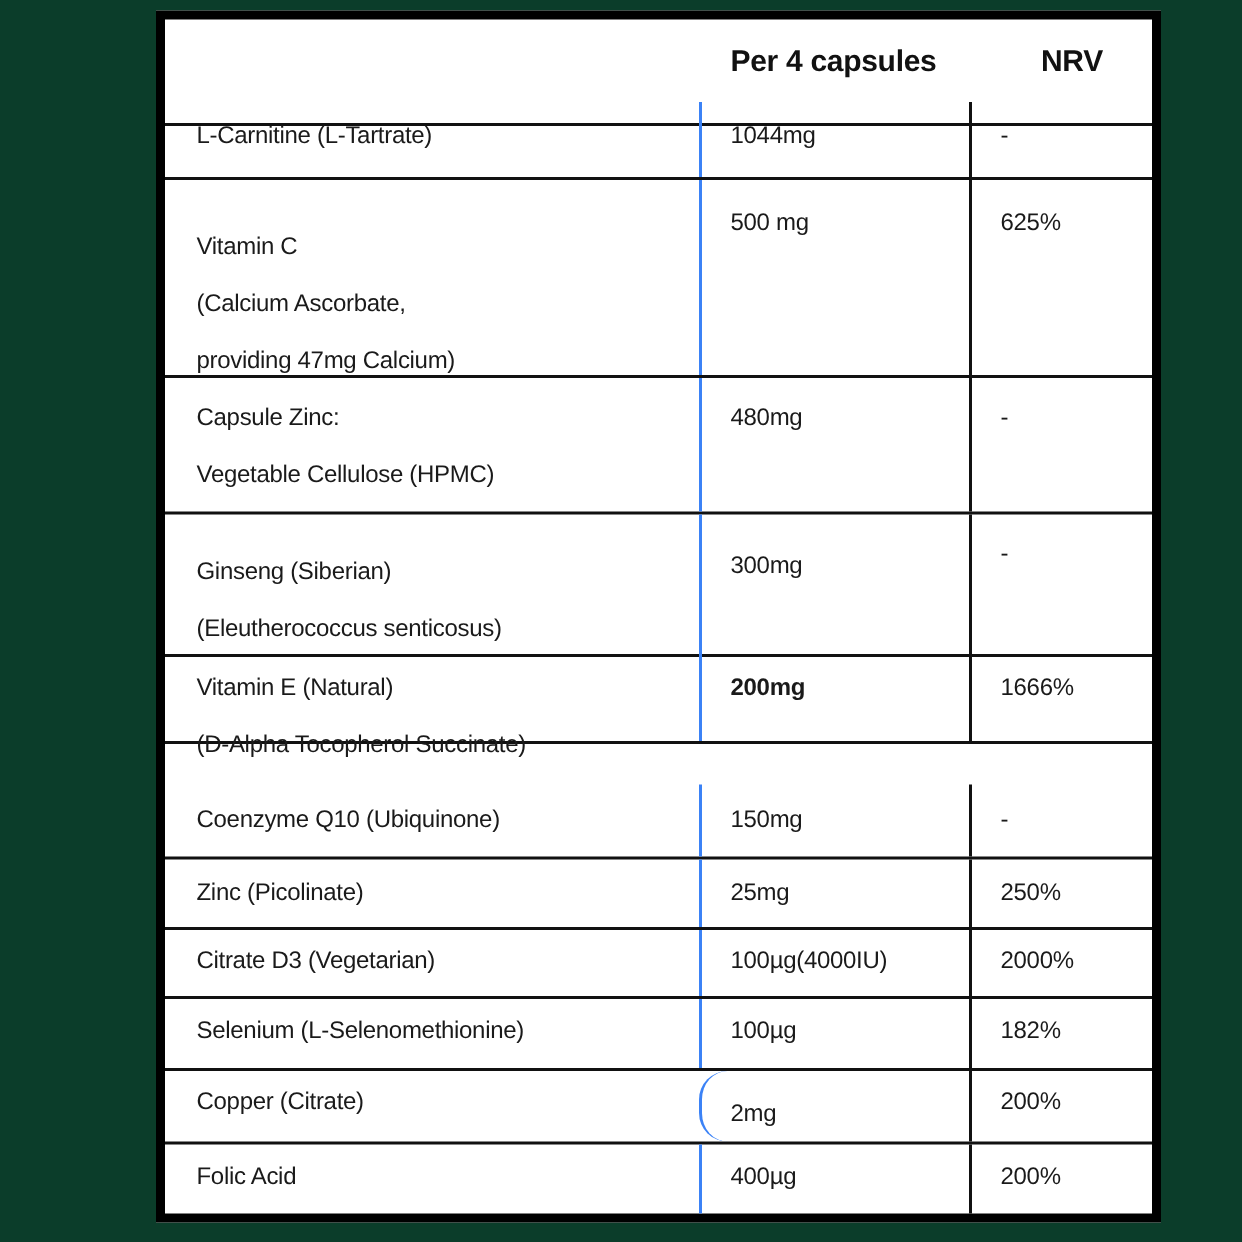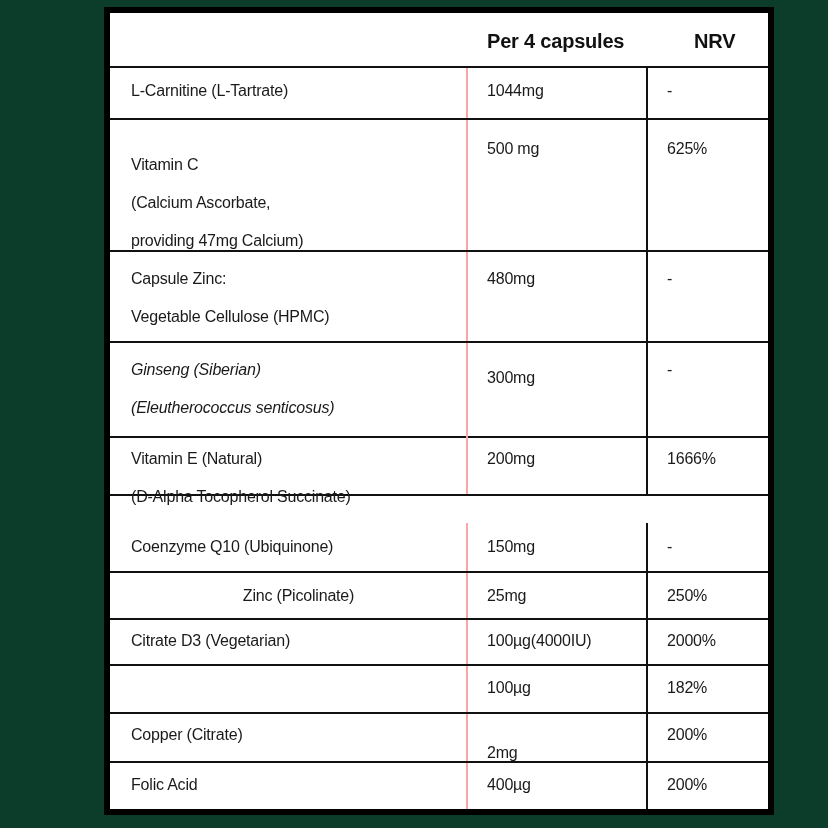--- a/index.html
+++ b/index.html
@@ -5,30 +5,30 @@
   html, body { margin:0; padding:0; }
   body { width:828px; height:828px; background:#0b3d2a; position:relative; overflow:hidden;
          font-family:"Liberation Sans", sans-serif; }
   .frame { position:absolute; left:104px; top:7px; width:658px; height:796px;
            border:6px solid #000; background:#fff; }
   .row { position:absolute; left:0; width:658px; border-bottom:2px solid #111; box-sizing:border-box; }
   .row.last { border-bottom:none; }
   .cell { position:absolute; top:0; bottom:0; box-sizing:border-box; font-size:16px; color:#1a1a1a;
           line-height:38px; letter-spacing:-0.2px; }
   .c1 { left:21px; width:335px; }
-  .c2 { left:356px; width:180px; border-left:2px solid #fca5a5; padding-left:19px; }
+  .c2 { left:356px; width:180px; border-left:2px solid #3b82f6; padding-left:19px; }
   .c3 { left:536px; width:122px; border-left:2px solid #111; padding-left:19px; }
   .hdr { font-weight:bold; font-size:20px; color:#111; }
   .line { display:block; white-space:nowrap; }
 </style>
 </head>
 <body>
 
 <div class="frame">
-  <div class="row" style="top:0;height:55px;">
+  <div class="row" style="top:0;height:71px;">
     <div class="cell hdr" style="left:377px;top:9px;">Per 4 capsules</div>
     <div class="cell hdr" style="left:584px;top:9px;">NRV</div>
   </div>
   <div id="rows">
       <div class="row" style="top: 55px; height: 52px;">
         <div class="cell c1" style="padding-top: 4px;">
           <span class="line">L-Carnitine (L-Tartrate)</span>
         </div>
         <div class="cell c2" style="padding-top: 4px;">1044mg</div>
         <div class="cell c3" style="padding-top: 4px;">-</div>
@@ -44,65 +44,68 @@
       </div>
       <div class="row" style="top: 239px; height: 91px;">
         <div class="cell c1" style="padding-top: 8px;">
           <span class="line">Capsule Zinc:</span>
           <span class="line">Vegetable Cellulose (HPMC)</span>
         </div>
         <div class="cell c2" style="padding-top: 8px;">480mg</div>
         <div class="cell c3" style="padding-top: 8px;">-</div>
       </div>
       <div class="row" style="top: 330px; height: 95px;">
-        <div class="cell c1" style="padding-top: 8px; font-style: italic;">
+        <div class="cell c1" style="padding-top: 20px;">
           <span class="line">Ginseng (Siberian)</span>
           <span class="line">(Eleutherococcus senticosus)</span>
         </div>
         <div class="cell c2" style="padding-top: 16px;">300mg</div>
         <div class="cell c3" style="padding-top: 8px;">-</div>
       </div>
       <div class="row" style="top: 423px; height: 60px;">
         <div class="cell c1" style="padding-top: 4px;">
           <span class="line">Vitamin E (Natural)</span>
           <span class="line">(D-Alpha Tocopherol Succinate)</span>
         </div>
-        <div class="cell c2" style="padding-top: 4px;">200mg</div>
+        <div class="cell c2" style="padding-top: 4px; font-weight: bold;">200mg</div>
         <div class="cell c3" style="padding-top: 4px;">1666%</div>
       </div>
       <div class="row" style="top: 510px; height: 50px;">
         <div class="cell c1" style="padding-top: 5px;">
           <span class="line">Coenzyme Q10 (Ubiquinone)</span>
         </div>
         <div class="cell c2" style="padding-top: 5px;">150mg</div>
         <div class="cell c3" style="padding-top: 5px;">-</div>
       </div>
       <div class="row" style="top: 560px; height: 47px;">
-        <div class="cell c1" style="padding-top: 4px; text-align: center;">
+        <div class="cell c1" style="padding-top: 4px;">
           <span class="line">Zinc (Picolinate)</span>
         </div>
         <div class="cell c2" style="padding-top: 4px;">25mg</div>
         <div class="cell c3" style="padding-top: 4px;">250%</div>
       </div>
       <div class="row" style="top: 607px; height: 46px;">
         <div class="cell c1" style="padding-top: 2px;">
           <span class="line">Citrate D3 (Vegetarian)</span>
         </div>
         <div class="cell c2" style="padding-top: 2px;">100µg(4000IU)</div>
         <div class="cell c3" style="padding-top: 2px;">2000%</div>
       </div>
       <div class="row" style="top: 653px; height: 48px;">
+        <div class="cell c1" style="padding-top: 3px;">
+          <span class="line">Selenium (L-Selenomethionine)</span>
+        </div>
         <div class="cell c2" style="padding-top: 3px;">100µg</div>
         <div class="cell c3" style="padding-top: 3px;">182%</div>
       </div>
       <div class="row" style="top: 701px; height: 49px;">
         <div class="cell c1" style="padding-top: 2px;">
           <span class="line">Copper (Citrate)</span>
         </div>
-        <div class="cell c2" style="padding-top: 20px;">2mg</div>
+        <div class="cell c2" style="padding-top: 10px; border-radius: 19px;">2mg</div>
         <div class="cell c3" style="padding-top: 2px;">200%</div>
       </div>
       <div class="row last" style="top: 750px; height: 46px;">
         <div class="cell c1" style="padding-top: 3px;">
           <span class="line">Folic Acid</span>
         </div>
         <div class="cell c2" style="padding-top: 3px;">400µg</div>
         <div class="cell c3" style="padding-top: 3px;">200%</div>
       </div>
     </div>

